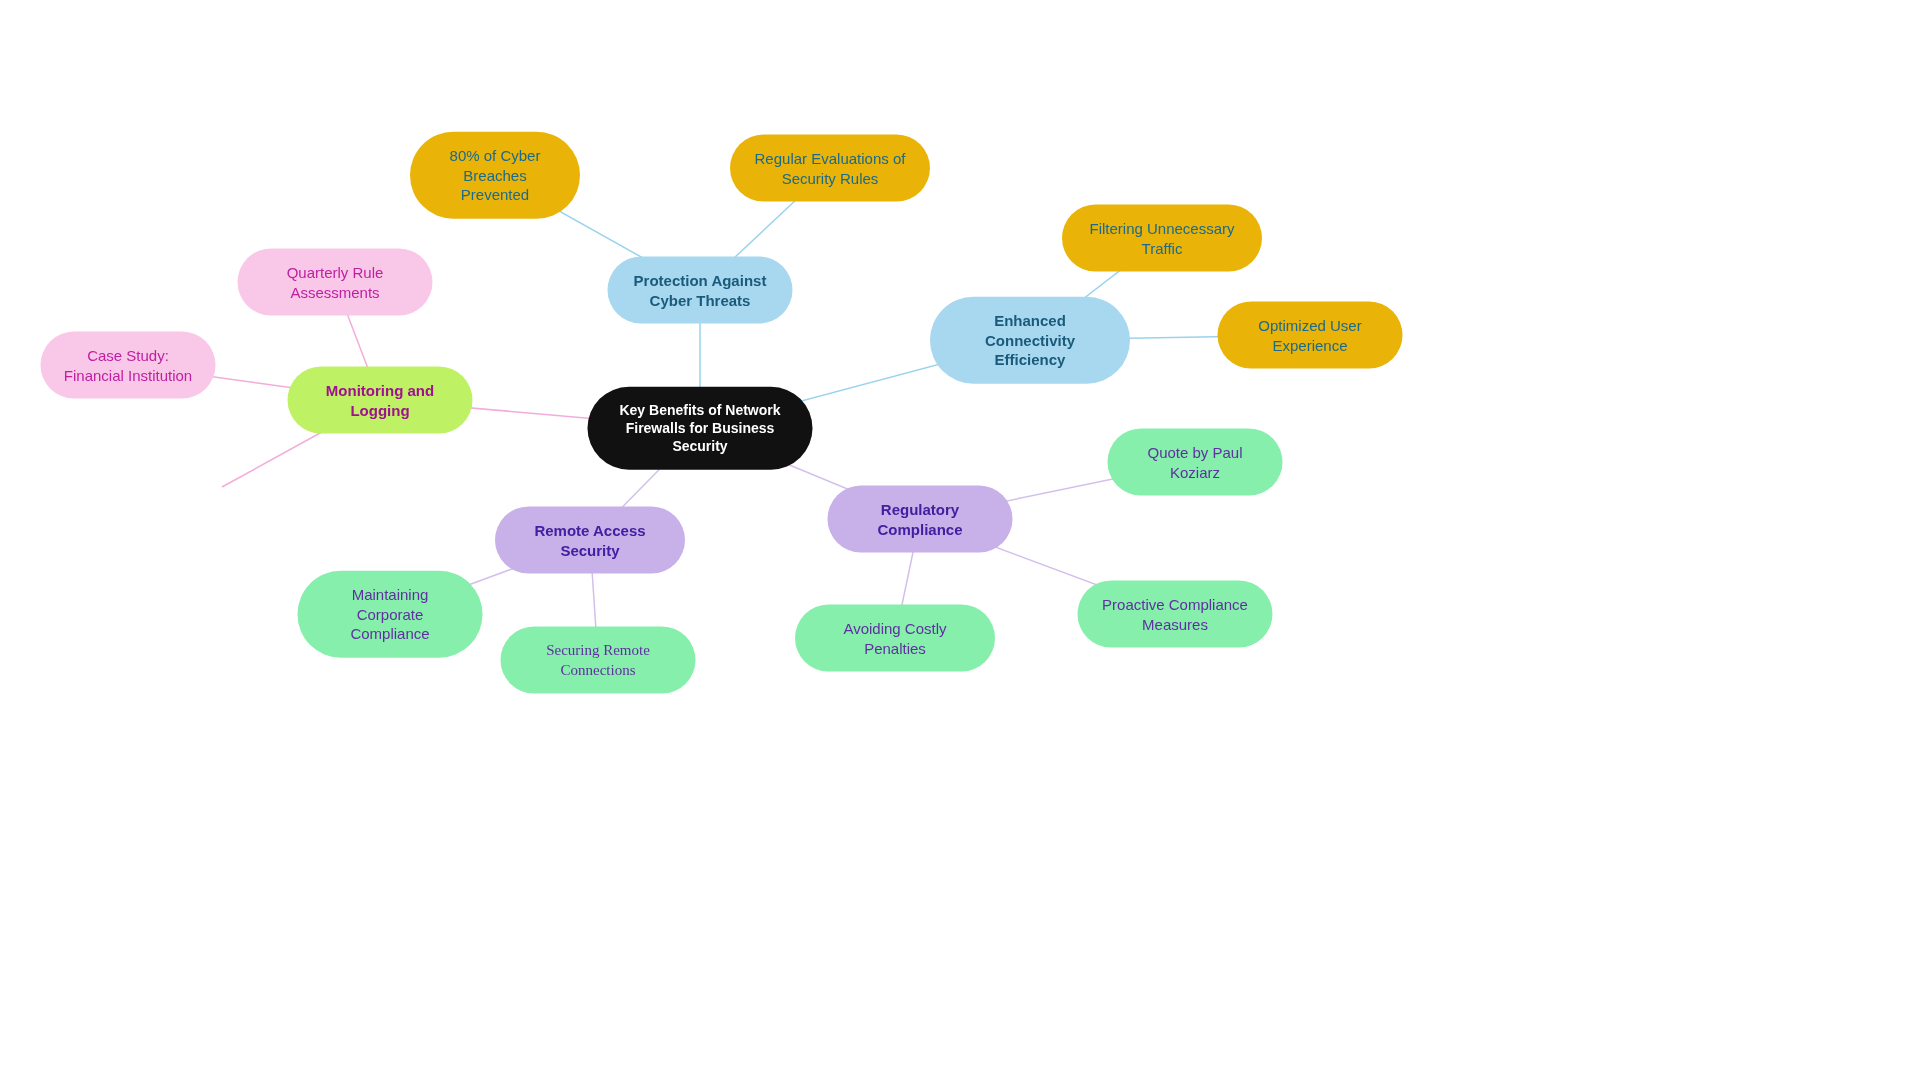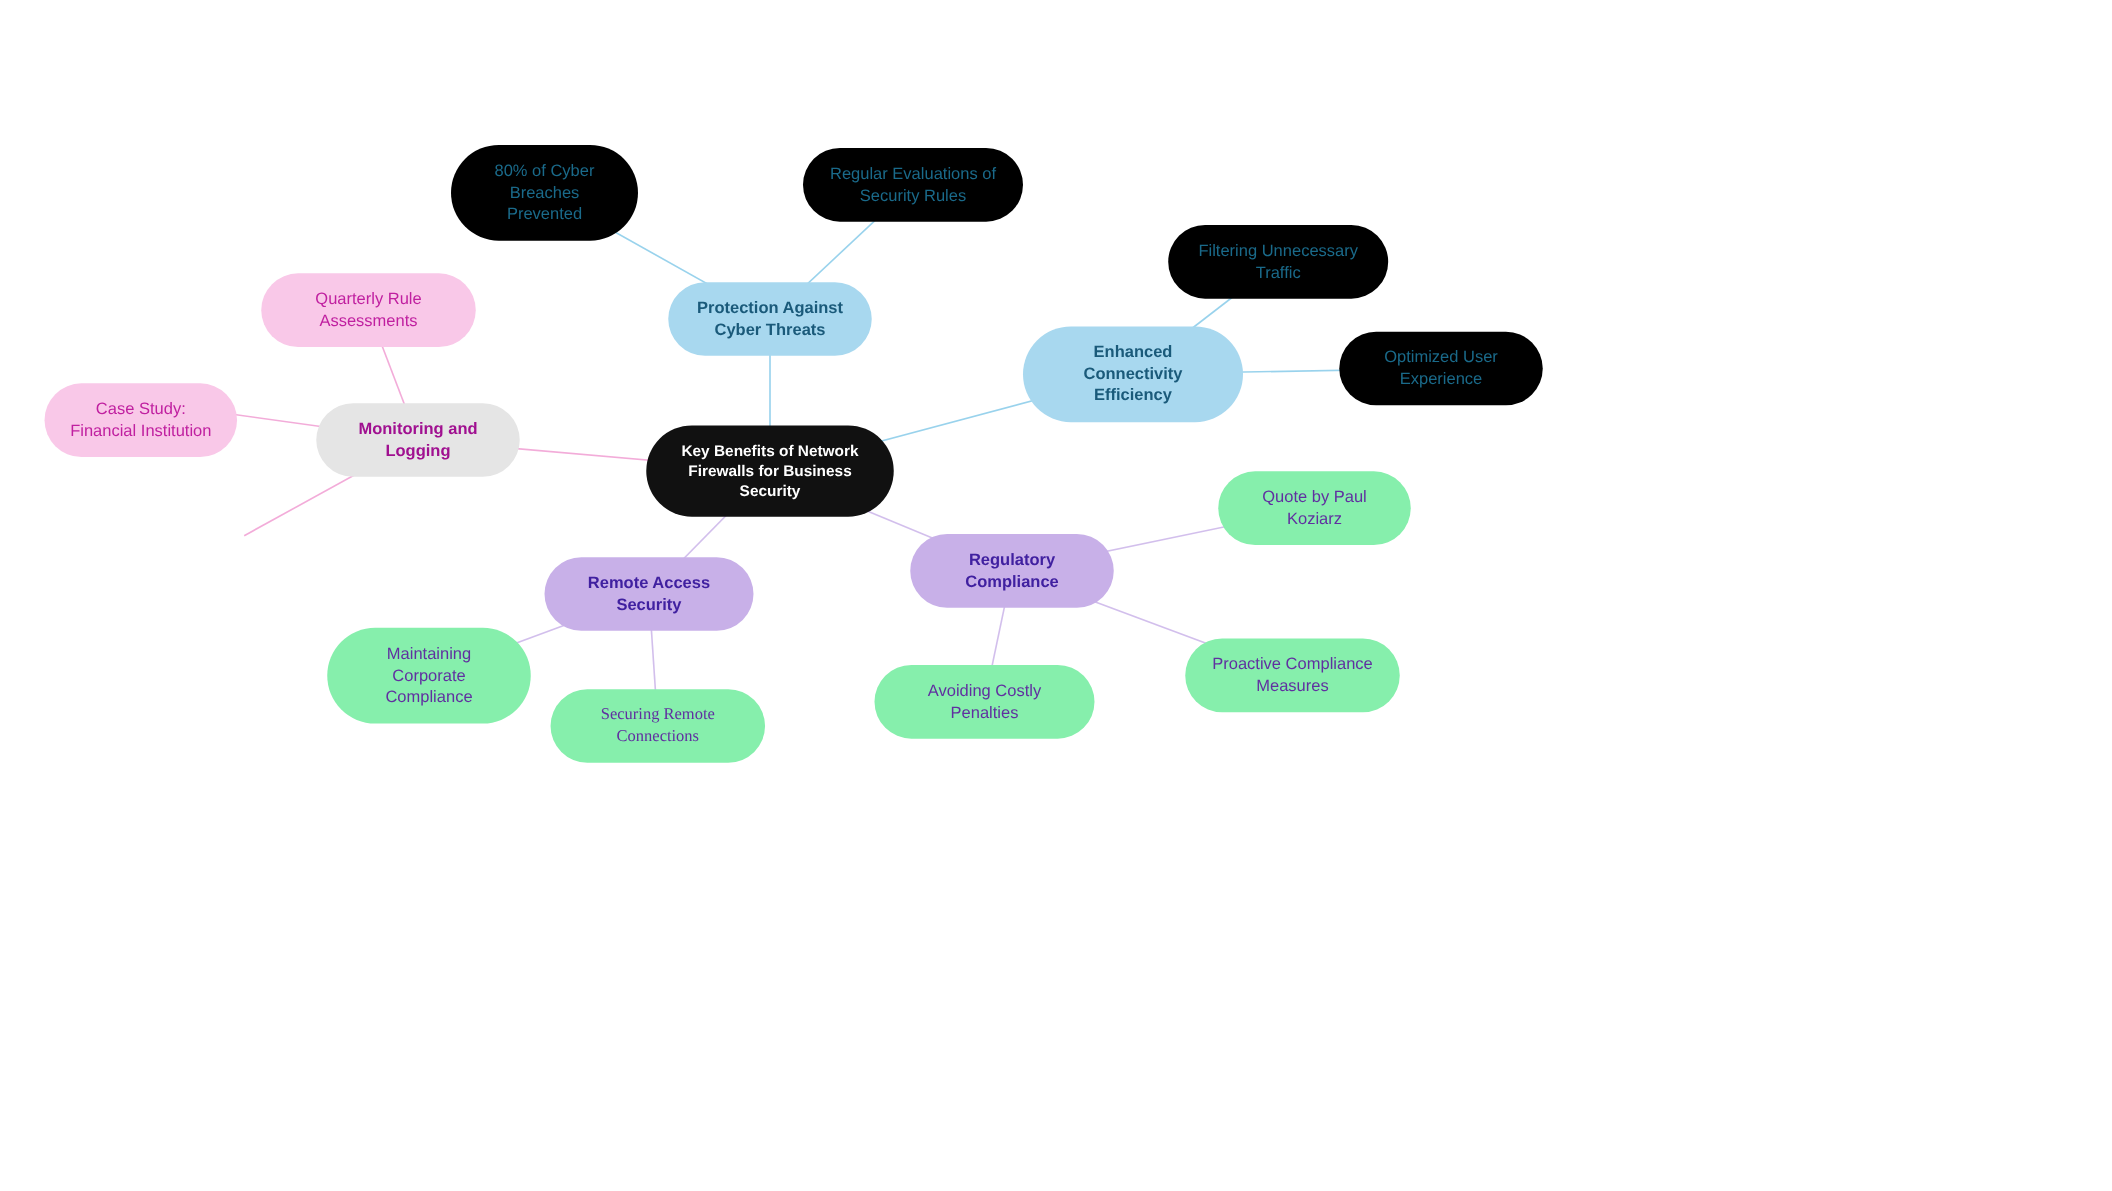--- a/index.html
+++ b/index.html
@@ -39,36 +39,36 @@
     }
     .node-center {
       background: #111111;
       color: #ffffff;
       font-size: 14px;
       font-weight: 600;
       width: 220px;
       min-height: 80px;
     }
     .node-blue {
-      background: #000000;
+      background: #eab308;
       color: #1a6a8a;
       border: none;
     }
     .node-blue-large {
       background: #a8d8ef;
       color: #1a5a7a;
       font-weight: 600;
     }
     .node-pink {
       background: #f9c8e8;
       color: #c020a0;
       border: none;
     }
     .node-pink-large {
-      background: #e5e5e5;
+      background: #bef264;
       color: #a01090;
       font-weight: 600;
     }
     .node-purple-light {
       background: #86efac;
       color: #6030a0;
       border: none;
     }
     .node-purple-medium {
       background: #c8b0e8;
@@ -98,21 +98,21 @@
       <line x1="920" y1="519" x2="895" y2="638" stroke="#c8b0e8" stroke-width="1.5" opacity="0.8"></line>
       <line x1="920" y1="519" x2="1175" y2="614" stroke="#c8b0e8" stroke-width="1.5" opacity="0.8"></line>
       <line x1="920" y1="519" x2="1195" y2="462" stroke="#c8b0e8" stroke-width="1.5" opacity="0.8"></line>
     </svg>
 <div class="node node-center" style="left: 700px; top: 428px; width: 225px; min-height: 80px;">Key Benefits of Network Firewalls for Business Security</div>
     <div class="node node-blue-large" style="left: 700px; top: 290px; width: 185px;">Protection Against Cyber Threats</div>
     <div class="node node-blue" style="left: 495px; top: 175px; width: 170px;">80% of Cyber Breaches Prevented</div>
     <div class="node node-blue" style="left: 830px; top: 168px; width: 200px;">Regular Evaluations of Security Rules</div>
     <div class="node node-pink-large" style="left: 380px; top: 400px; width: 185px;">Monitoring and Logging</div>
     <div class="node node-pink" style="left: 335px; top: 282px; width: 195px;">Quarterly Rule Assessments</div>
-    <div class="node node-pink" style="left: 128px; top: 365px; width: 175px; margin-top: 17px;">Case Study: Financial Institution</div>
+    <div class="node node-pink" style="left: 128px; top: 365px; width: 175px;">Case Study: Financial Institution</div>
     <div class="node node-blue-large" style="left: 1030px; top: 340px; width: 200px;">Enhanced Connectivity Efficiency</div>
     <div class="node node-blue" style="left: 1162px; top: 238px; width: 200px;">Filtering Unnecessary Traffic</div>
     <div class="node node-blue" style="left: 1310px; top: 335px; width: 185px;">Optimized User Experience</div>
     <div class="node node-purple-medium" style="left: 590px; top: 540px; width: 190px;">Remote Access Security</div>
     <div class="node node-purple-light" style="left: 390px; top: 614px; width: 185px;">Maintaining Corporate Compliance</div>
     <div class="node node-purple-light" style="left: 598px; top: 660px; width: 195px; font-family: Liberation Serif, serif;">Securing Remote Connections</div>
     <div class="node node-purple-medium" style="left: 920px; top: 519px; width: 185px;">Regulatory Compliance</div>
     <div class="node node-purple-light" style="left: 895px; top: 638px; width: 200px;">Avoiding Costly Penalties</div>
     <div class="node node-purple-light" style="left: 1175px; top: 614px; width: 195px;">Proactive Compliance Measures</div>
     <div class="node node-purple-light" style="left: 1195px; top: 462px; width: 175px;">Quote by Paul Koziarz</div>

